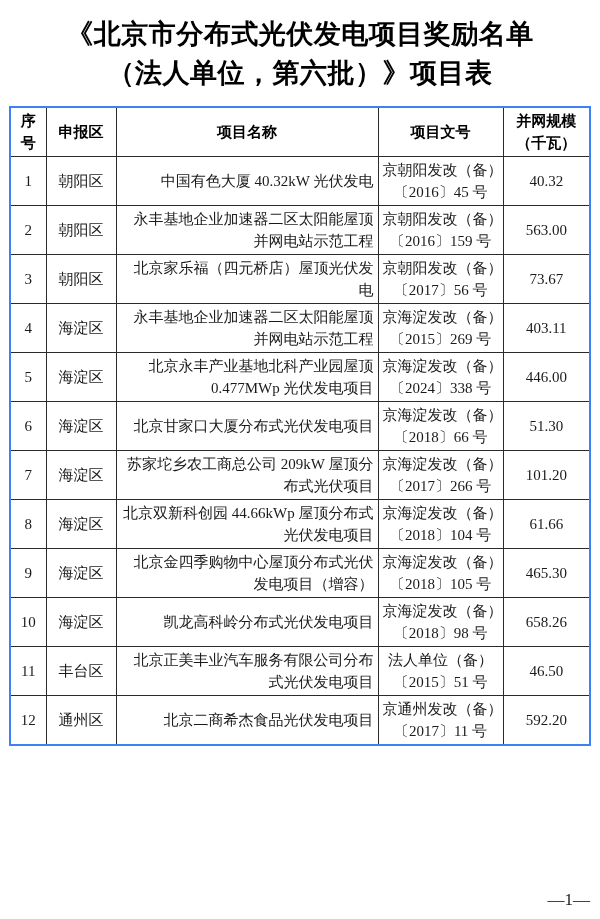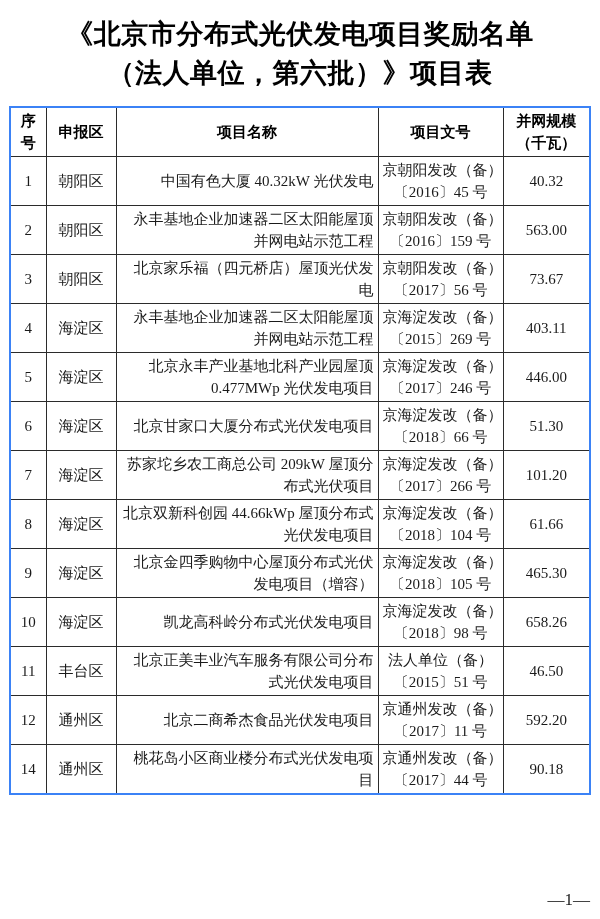--- a/index.html
+++ b/index.html
@@ -144,21 +144,21 @@
             <div class="doc-line">〔2015〕269 号</div>
           </td>
           <td class="cell-scale">403.11</td>
         </tr>
         <tr>
           <td class="cell-no">5</td>
           <td class="cell-district">海淀区</td>
           <td class="cell-name">北京永丰产业基地北科产业园屋顶0.477MWp 光伏发电项目</td>
           <td class="cell-doc">
             <div class="doc-line">京海淀发改（备）</div>
-            <div class="doc-line">〔2017〕246 号</div>
+            <div class="doc-line">〔2024〕338 号</div>
           </td>
           <td class="cell-scale">446.00</td>
         </tr>
         <tr>
           <td class="cell-no">6</td>
           <td class="cell-district">海淀区</td>
           <td class="cell-name">北京甘家口大厦分布式光伏发电项目</td>
           <td class="cell-doc">
             <div class="doc-line">京海淀发改（备）</div>
             <div class="doc-line">〔2018〕66 号</div>
@@ -218,28 +218,18 @@
         <tr>
           <td class="cell-no">12</td>
           <td class="cell-district">通州区</td>
           <td class="cell-name">北京二商希杰食品光伏发电项目</td>
           <td class="cell-doc">
             <div class="doc-line">京通州发改（备）</div>
             <div class="doc-line">〔2017〕11 号</div>
           </td>
           <td class="cell-scale">592.20</td>
         </tr>
-        <tr>
-          <td class="cell-no">14</td>
-          <td class="cell-district">通州区</td>
-          <td class="cell-name">桃花岛小区商业楼分布式光伏发电项目</td>
-          <td class="cell-doc">
-            <div class="doc-line">京通州发改（备）</div>
-            <div class="doc-line">〔2017〕44 号</div>
-          </td>
-          <td class="cell-scale">90.18</td>
-        </tr>
       </tbody>
   </table>
 
   <div class="page-footer">—1—</div>
 
 </div>
 
 </body></html>

